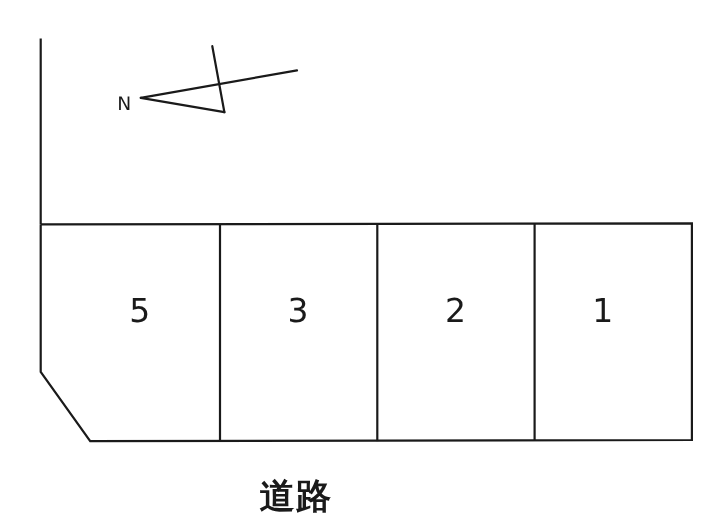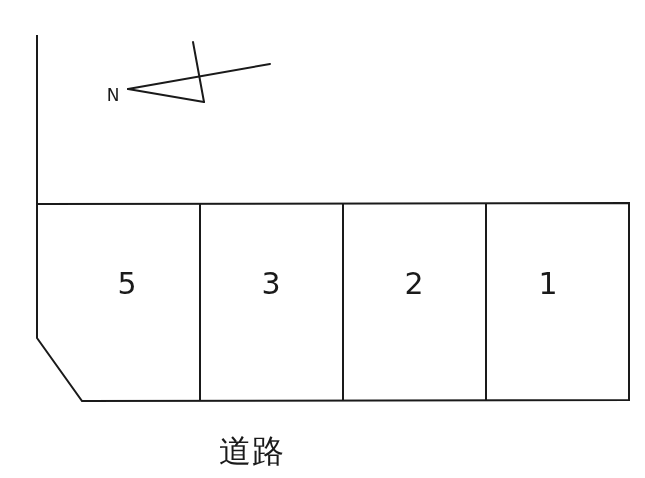--- a/index.html
+++ b/index.html
@@ -27,13 +27,13 @@
   </g>
 </svg>
 
 <div class="north-label" style="left:113px; top:95px;">N</div>
 
 <div class="lot-label" style="left:127px; top:283px;">5</div>
 <div class="lot-label" style="left:271px; top:283px;">3</div>
 <div class="lot-label" style="left:414px; top:283px;">2</div>
 <div class="lot-label" style="left:548px; top:283px;">1</div>
 
-<div class="road-label" style="left:252px; top:452px;">道路</div>
+<div class="road-label" style="left:269px; top:452px;font-weight:bold;">道路</div>
 
 </body></html>

